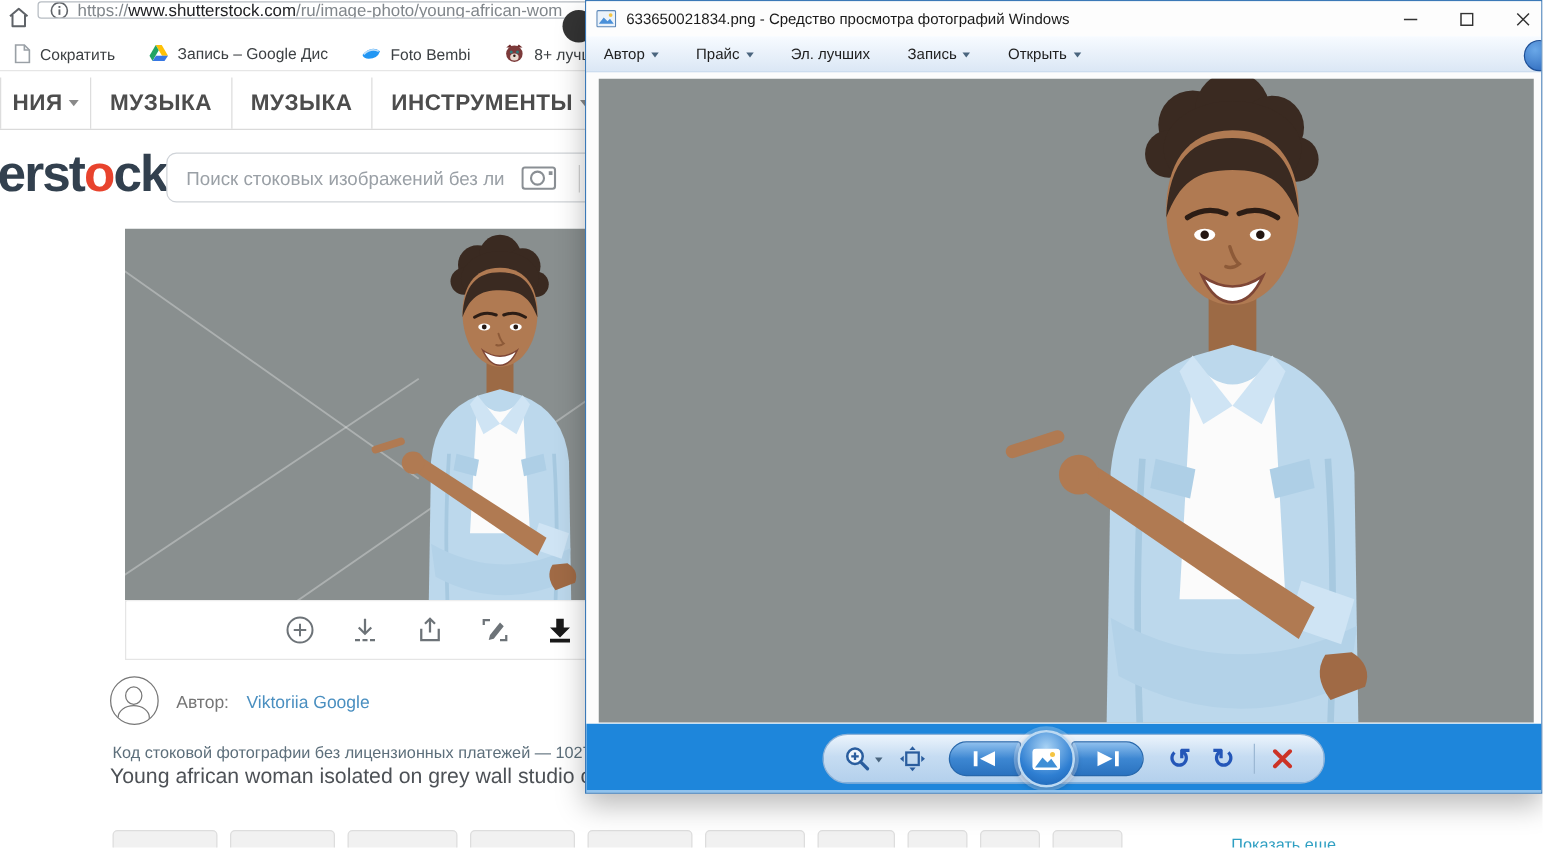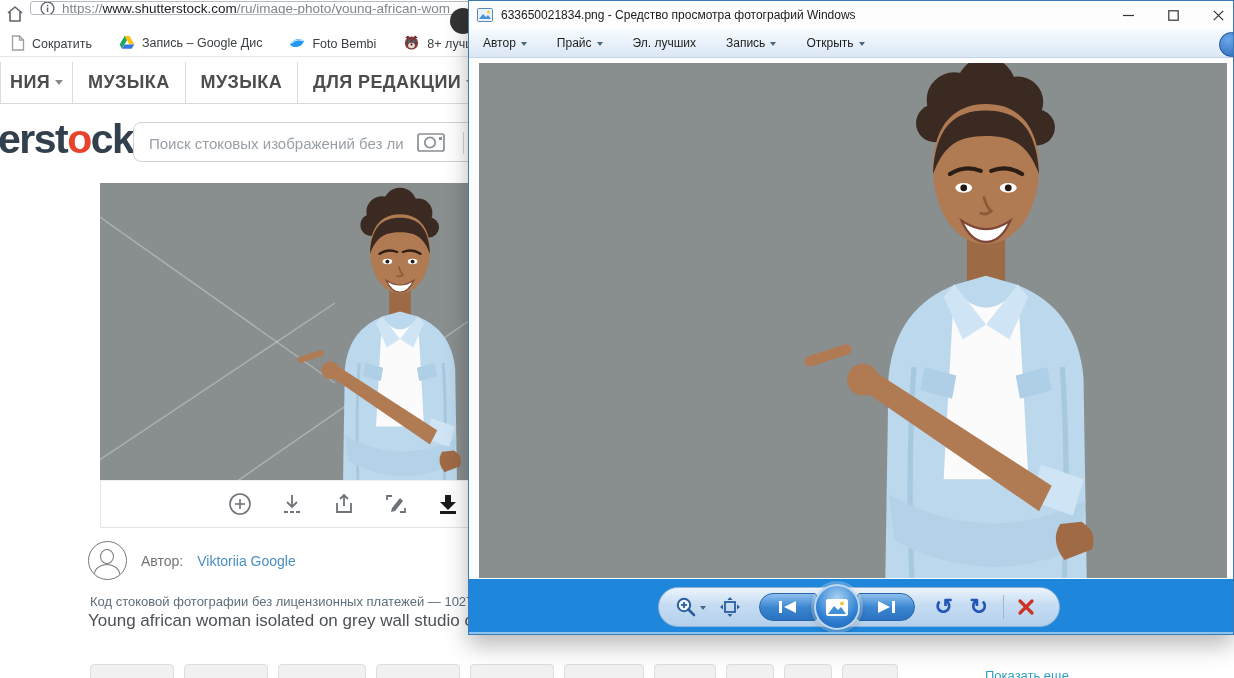--- a/index.html
+++ b/index.html
@@ -213,24 +213,20 @@
         <span>НИЯ</span>
         <span class="caret-down"></span>
       </div>
     <div class="tab">
         <span>МУЗЫКА</span>
       </div>
     <div class="tab">
         <span>МУЗЫКА</span>
       </div>
     <div class="tab">
-        <span>ДЛЯ РЕДАКЦИИ</span>
-        <span class="caret-down"></span>
-      </div>
-    <div class="tab">
         <span>ИНСТРУМЕНТЫ</span>
         <span class="caret-down"></span>
       </div>
   </div>
   <div class="tab-extra"></div>
 
   <div class="logo"><span>erst</span><span class="logo-o">o</span><span>ck</span></div>
 
   <div class="search-box">
     <input class="search-input" type="text" placeholder="Поиск стоковых изображений без лице" style="">

